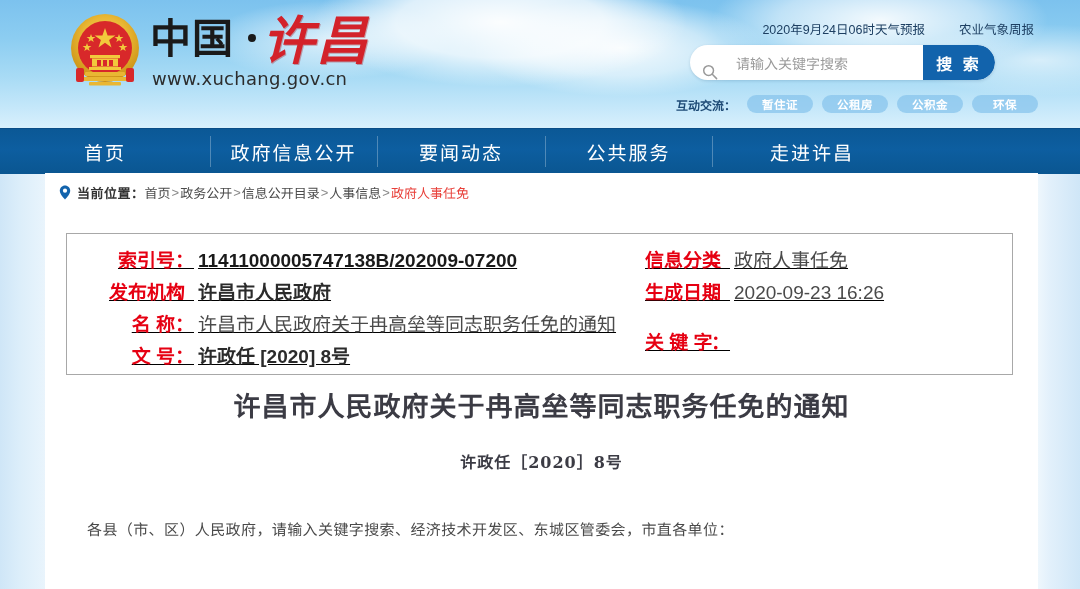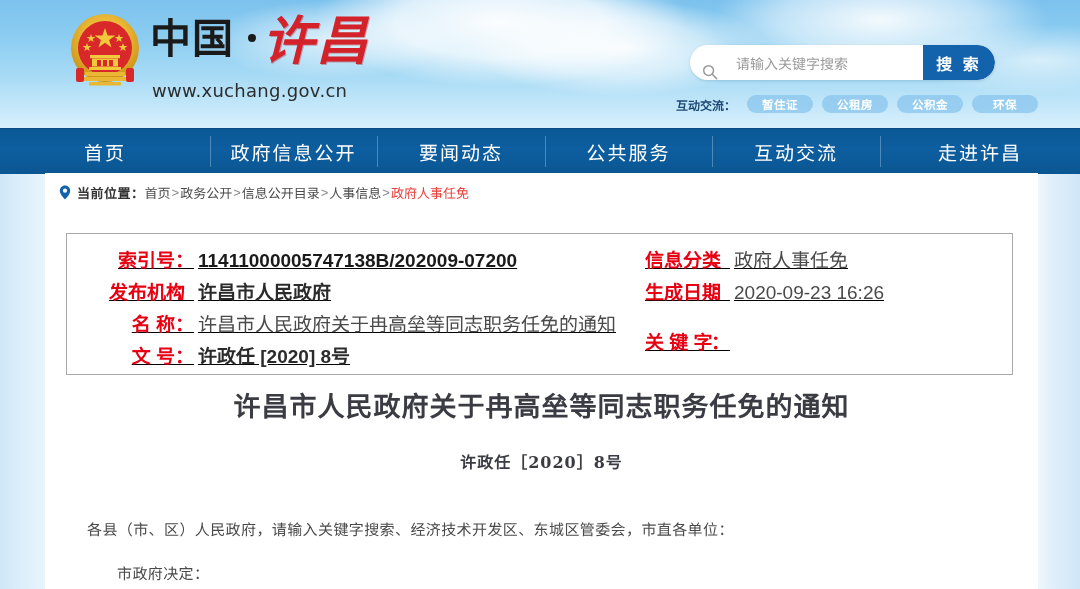--- a/index.html
+++ b/index.html
@@ -87,21 +87,20 @@
     text-shadow: 1px 1px 0 rgba(160,20,26,0.35);
   }
   .wm-url {
     position: absolute;
     left: 2px; top: 56px;
     font-family: "DejaVu Sans", "Liberation Sans", sans-serif;
     font-size: 18px;
     font-weight: 400;
     color: #2c2c2c;
     letter-spacing: 0.3px;
-    margin-top: 12px;
   }
 
   
   .toplinks {
     position: absolute;
     right: 46px; top: 19px;
     display: flex;
     align-items: center;
     gap: 34px;
     font-size: 12.5px;
@@ -404,20 +403,24 @@
       </svg>
     </div>
 
     <div class="wordmark">
       <span class="wm-cn">中国</span>
       <span class="wm-dot"></span>
       <span class="wm-city">许昌</span>
       <span class="wm-url">www.xuchang.gov.cn</span>
     </div>
 
+    <div class="toplinks">
+      <a href="#">2020年9月24日06时天气预报</a>
+      <a href="#">农业气象周报</a>
+    </div>
 
     <div class="searchbox">
       <span class="search-icon">
         <svg width="16" height="16" viewBox="0 0 16 16">
           <circle cx="6.6" cy="6.6" r="4.9" fill="none" stroke="#9a9a9a" stroke-width="1.5"></circle>
           <line x1="10.3" y1="10.3" x2="14.6" y2="14.6" stroke="#9a9a9a" stroke-width="1.5" stroke-linecap="round"></line>
         </svg>
       </span>
       <input class="search-input" type="text" placeholder="请输入关键字搜索" style="">
       <button class="search-btn">搜 索</button>
@@ -430,21 +433,20 @@
       <span class="hot-tag">公积金</span>
       <span class="hot-tag">环保</span>
     </div>
   </div>
 
   <div class="navbar">
     <div class="nav-item" style="width:210px">首页</div>
     <div class="nav-item" style="width:167px">政府信息公开</div>
     <div class="nav-item" style="width:168px">要闻动态</div>
     <div class="nav-item" style="width:167px">公共服务</div>
-    <div class="nav-item" style="width:168px">互动交流</div>
     <div class="nav-item" style="width:200px">走进许昌</div>
   </div>
 
   <div class="content">
 
     <div class="breadcrumb">
       <span class="pin-icon">
         <svg width="12" height="15" viewBox="0 0 12 15">
           <path d="M6 0.6C3.1 0.6 0.8 2.9 0.8 5.8c0 3.8 5.2 8.6 5.2 8.6s5.2-4.8 5.2-8.6C11.2 2.9 8.9 0.6 6 0.6z" fill="#1263ac"></path>
           <circle cx="6" cy="5.7" r="2.1" fill="#ffffff"></circle>
@@ -504,18 +506,17 @@
           <span class="meta-val"></span>
         </div>
       </div>
     </div>
 
     <div class="article">
       <h1 class="art-title">许昌市人民政府关于冉高垒等同志职务任免的通知</h1>
       <div class="art-docno">许政任［2020］8号</div>
       <div class="art-body">
         <p class="art-p">各县（市、区）人民政府，请输入关键字搜索、经济技术开发区、东城区管委会，市直各单位：</p>
-        <p class="art-p indent">市政府决定：</p>
       </div>
     </div>
 
   </div>
 </div>
 
 </body></html>

